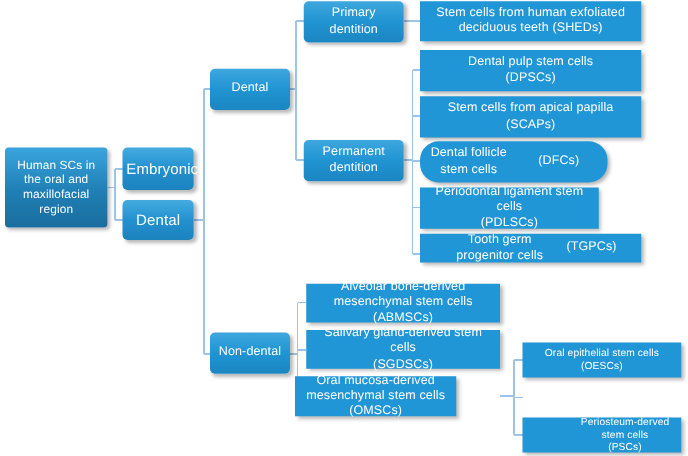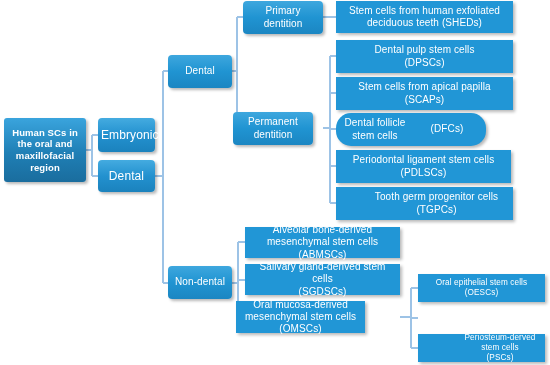--- a/index.html
+++ b/index.html
@@ -42,21 +42,20 @@
     letter-spacing: 0.1px;
   }
   .node span {
     display: block;
     width: 100%;
   }
   .node.root {
     background: linear-gradient(180deg, #3aa4dd 0%, #1f7fb5 55%, #1a6d9e 100%);
     border-radius: 3px;
     font-size: 9.5px;
-    font-weight: bold;
   }
   .node.lvl1 {
     background: linear-gradient(180deg, #44abe0 0%, #2391cf 50%, #1b82bd 100%);
     border-radius: 4px;
     font-size: 12px;
   }
   .node.lvl2 {
     background: linear-gradient(180deg, #3ea7de 0%, #2094d2 50%, #1b86c2 100%);
     border-radius: 4px;
     font-size: 10px;
@@ -134,21 +133,21 @@
   </div>
 
   <div class="node lvl2" style="left:168px; top:266px; width:64px; height:33px;">
     <span>Non-dental</span>
   </div>
 
   <div class="node lvl2" style="left:243px; top:1px; width:80px; height:33px;">
     <span>Primary dentition</span>
   </div>
 
-  <div class="node lvl2" style="left:233px; top:112px; width:80px; height:33px;">
+  <div class="node lvl2" style="left:243px; top:112px; width:80px; height:33px;">
     <span>Permanent dentition</span>
   </div>
 
   <div class="node flat" style="left:336px; top:1px; width:177px; height:32px;">
     <span>Stem cells from human exfoliated deciduous teeth (SHEDs)</span>
   </div>
 
   <div class="node flat" style="left:336px; top:40px; width:177px; height:33px; flex-direction:column;">
     <span>Dental pulp stem cells</span>
     <span>(DPSCs)</span>
@@ -157,26 +156,26 @@
   <div class="node flat" style="left:336px; top:77px; width:177px; height:33px; flex-direction:column;">
     <span>Stem cells from apical papilla</span>
     <span>(SCAPs)</span>
   </div>
 
   <div class="node flat" style="left:336px; top:113px; width:150px; height:33px; flex-direction:row;border-radius:15px;">
     <span>Dental follicle stem cells</span>
     <span>(DFCs)</span>
   </div>
 
-  <div class="node flat" style="left:336px; top:150px; width:175px; height:33px; flex-direction:column;">
+  <div class="node flat" style="left:336px; top:150px; width:143px; height:33px; flex-direction:column;">
     <span>Periodontal ligament stem cells</span>
     <span>(PDLSCs)</span>
   </div>
 
-  <div class="node flat" style="left:336px; top:187px; width:177px; height:33px; flex-direction:column;padding-left:27px;">
+  <div class="node flat" style="left:336px; top:187px; width:177px; height:23px; padding-left:27px;">
     <span>Tooth germ progenitor cells</span>
     <span>(TGPCs)</span>
   </div>
 
   <div class="node flat" style="left:245px; top:227px; width:155px; height:31px;">
     <span>Alveolar bone-derived mesenchymal stem cells (ABMSCs)</span>
   </div>
 
   <div class="node flat" style="left:245px; top:264px; width:155px; height:31px; flex-direction:column;">
     <span>Salivary gland-derived stem cells</span>

